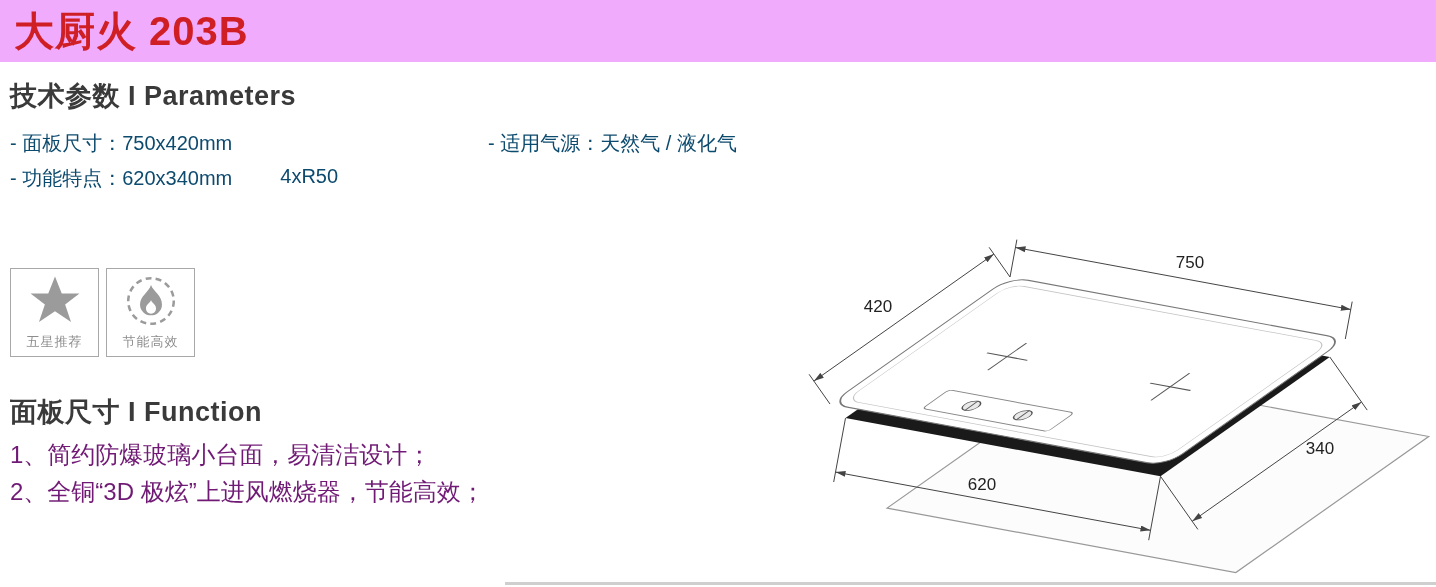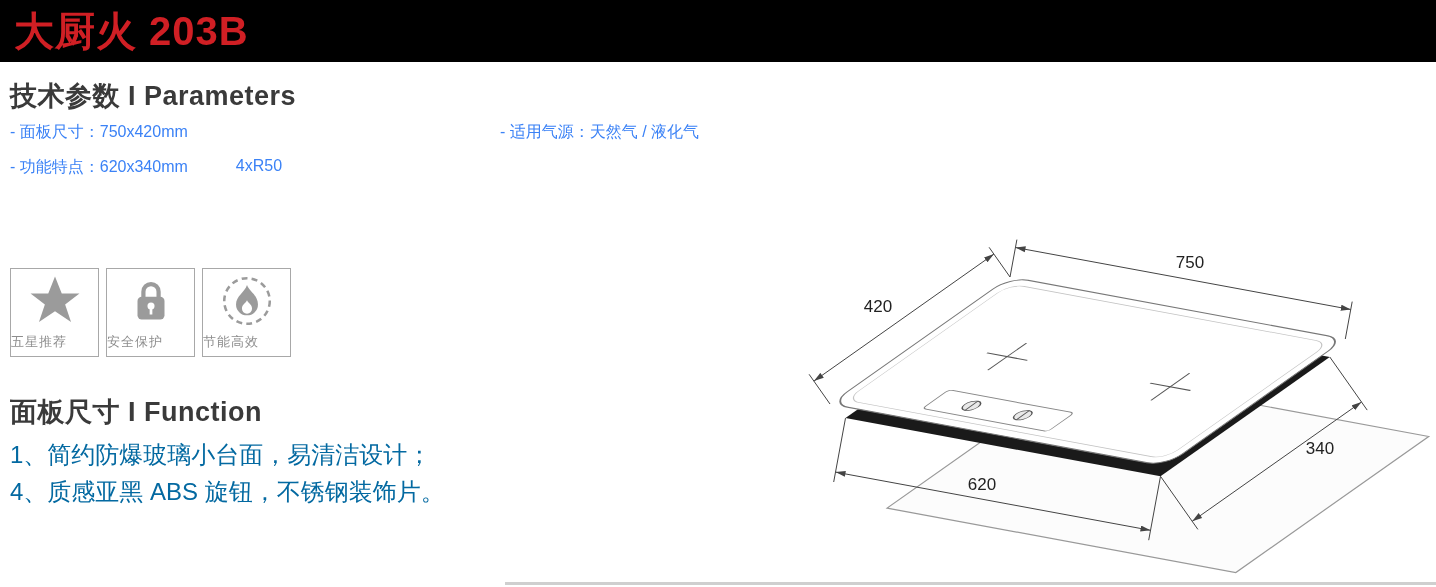--- a/index.html
+++ b/index.html
@@ -6,49 +6,49 @@
   html,body { width:1436px; height:587px; }
   body {
     position:relative;
     background:#ffffff;
     font-family:"Liberation Sans", sans-serif;
     color:#111;
     overflow:hidden;
   }
   .banner {
     position:absolute; left:0; top:0; width:1436px; height:62px;
-    background:#000000; display:flex; align-items:center;
+    background:#f0abfc; display:flex; align-items:center;
   }
   .banner-title {
     color:#d01f24; font-size:40px; font-weight:bold;
     margin-left:14px; letter-spacing:1px;
   }
   .sec-heading {
     position:absolute; font-size:27px; font-weight:bold; color:#3a3a3a;
     letter-spacing:0.5px;
   }
   #params-heading { left:10px; top:78px; }
   #func-heading   { left:10px; top:394px; }
 
   .param-rows { position:absolute; left:10px; top:122px; width:960px; }
-  .param-row  { display:flex; height:35px; align-items:flex-start; font-size:16px; color:#3b82f6; }
+  .param-row  { display:flex; height:35px; align-items:flex-end; font-size:20px; color:#0c4a6e; }
   .cell-left  { width:478px; display:flex; gap:48px; }
-  .cell-right { display:flex; gap:36px;margin-left:12px; }
+  .cell-right { display:flex; gap:36px; }
   .seg { white-space:pre; }
 
   .badges { position:absolute; left:10px; top:268px; display:flex; gap:7px; }
   .badge  { width:89px; height:89px; border:1px solid #a8a8a8; position:relative; background:#fff; }
   .badge svg { position:absolute; left:50%; top:5px; transform:translateX(-50%); }
   .badge-label {
-    position:absolute; bottom:5px; width:100%; text-align:left;
+    position:absolute; bottom:5px; width:100%; text-align:center;
     font-size:13px; color:#8d8d8d; letter-spacing:1px;
   }
 
   .func-list { position:absolute; left:10px; top:436px; }
-  .func-item { font-size:24px; color:#0369a1; line-height:37px; white-space:pre; }
+  .func-item { font-size:24px; color:#701a75; line-height:37px; white-space:pre; }
 
   .bottom-rule {
     position:absolute; left:505px; top:582px; width:931px; height:3px; background:#cfcfcf;
   }
 
   .diagram { position:absolute; left:780px; top:232px; }
   .dim-label { font-size:17px; fill:#222; font-family:"Liberation Sans", sans-serif; }
 </style>
 </head>
 <body>
@@ -81,45 +81,34 @@
     <span>
       <svg width="56" height="54" viewBox="0 0 64 64">
         <path d="M32 3 L40 23 L61 23 L44 36 L51 57 L32 44 L13 57 L20 36 L3 23 L24 23 Z" fill="#9b9b9b"></path>
       </svg>
     </span>
     <div class="badge-label">五星推荐</div>
   </div>
   <div class="badge">
     <span>
       <svg width="56" height="54" viewBox="0 0 64 64">
-        <path d="M23 28 v-7 a9 9 0 0 1 18 0 v7" fill="none" stroke="#9b9b9b" stroke-width="5"></path>
-        <rect x="16" y="27" width="32" height="27" rx="5" fill="#9b9b9b"></rect>
-        <circle cx="32" cy="38" r="4.2" fill="#ffffff"></circle>
-        <rect x="30.4" y="40" width="3.2" height="8" fill="#ffffff"></rect>
-      </svg>
-    </span>
-    <div class="badge-label">安全保护</div>
-  </div>
-  <div class="badge">
-    <span>
-      <svg width="56" height="54" viewBox="0 0 64 64">
         <circle cx="32" cy="32" r="27" fill="none" stroke="#9b9b9b" stroke-width="3" stroke-dasharray="7 5"></circle>
         <path d="M32 13 C35 21 45 25 45 36 A13 13 0 0 1 19 36 C19 26 29 22 32 13 Z" fill="#9b9b9b"></path>
         <path d="M32 31 C34 35 38 36 38 41 A6 6 0 0 1 26 41 C26 36 30 35 32 31 Z" fill="#ffffff"></path>
       </svg>
     </span>
     <div class="badge-label">节能高效</div>
   </div>
 </div>
 
 <div class="sec-heading" id="func-heading">面板尺寸 I Function</div>
 
 <div class="func-list">
   <div class="func-item">1、简约防爆玻璃小台面，易清洁设计；</div>
-  <div class="func-item">4、质感亚黑 ABS 旋钮，不锈钢装饰片。</div>
+  <div class="func-item">2、全铜“3D 极炫”上进风燃烧器，节能高效；</div>
 </div>
 
 <svg class="diagram" width="656" height="355" viewBox="0 0 656 355">
   <defs>
     <marker id="arrE" markerWidth="11" markerHeight="8" refX="10" refY="3" orient="auto" markerUnits="userSpaceOnUse">
       <path d="M0 0 L10 3 L0 6 Z" fill="#444"></path>
     </marker>
     <marker id="arrS" markerWidth="11" markerHeight="8" refX="0" refY="3" orient="auto" markerUnits="userSpaceOnUse">
       <path d="M10 0 L0 3 L10 6 Z" fill="#444"></path>
     </marker>

